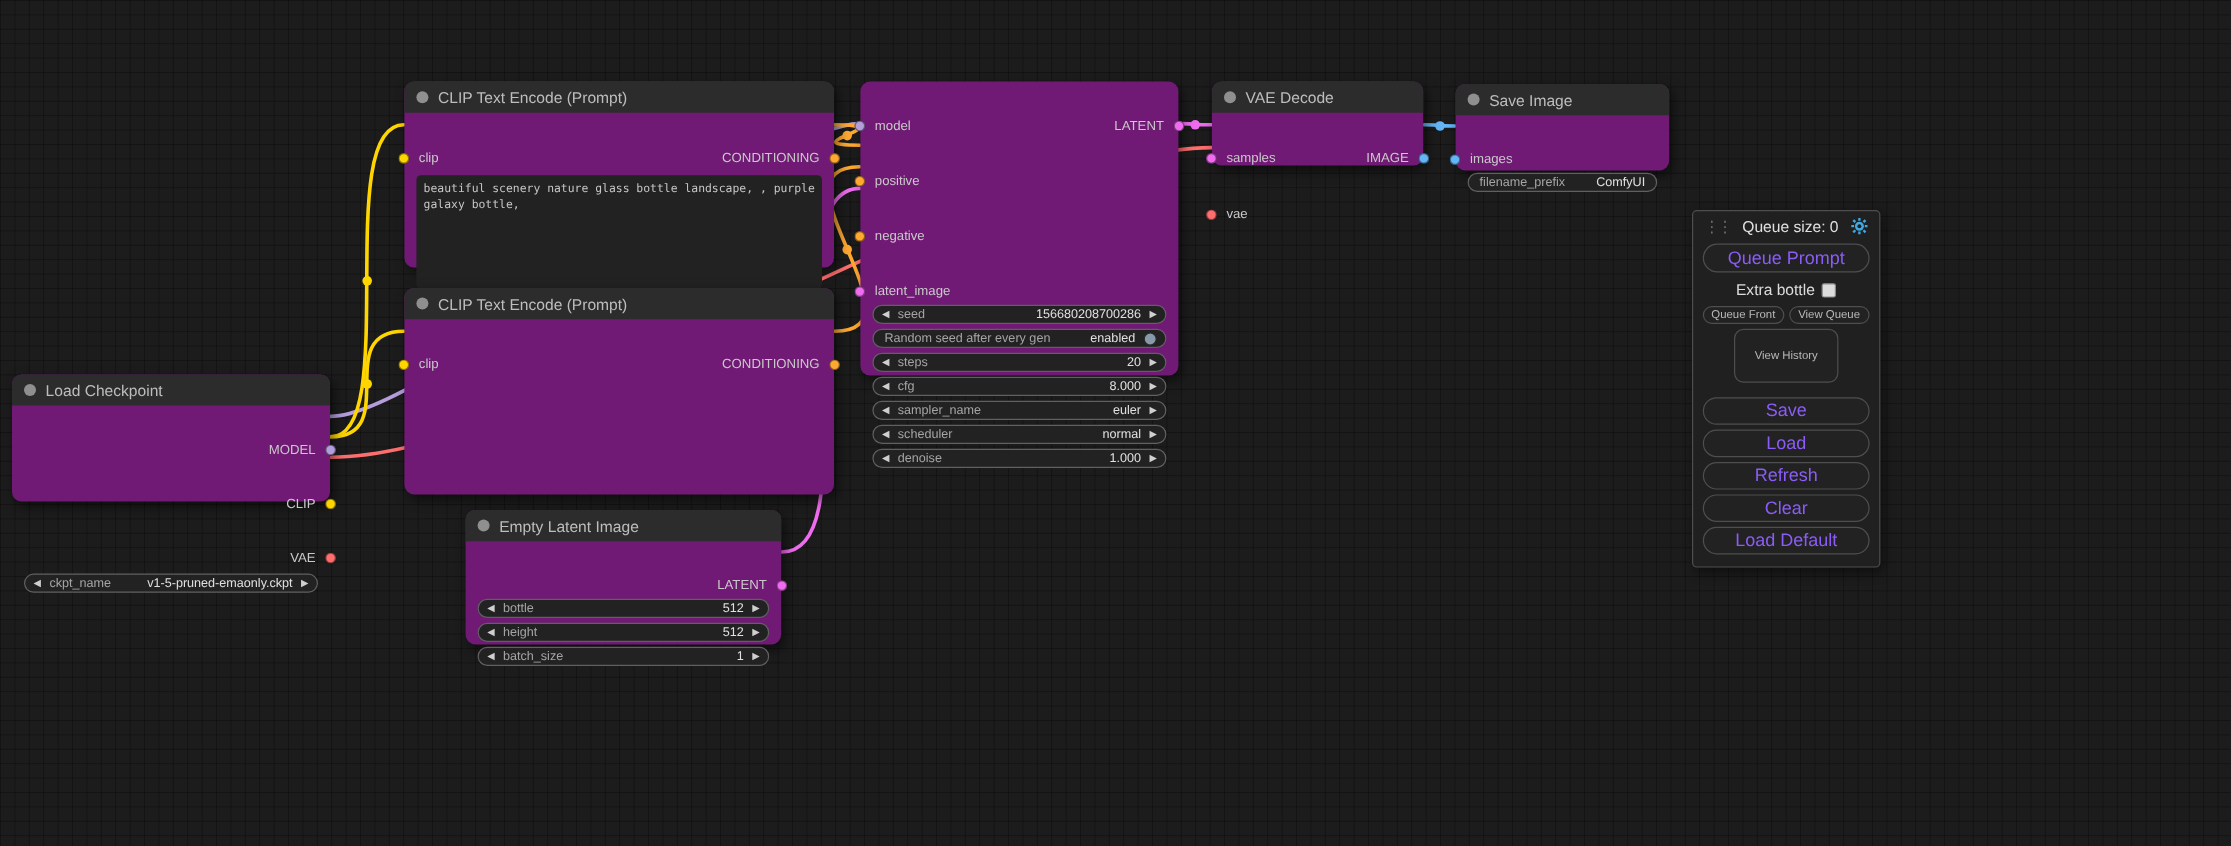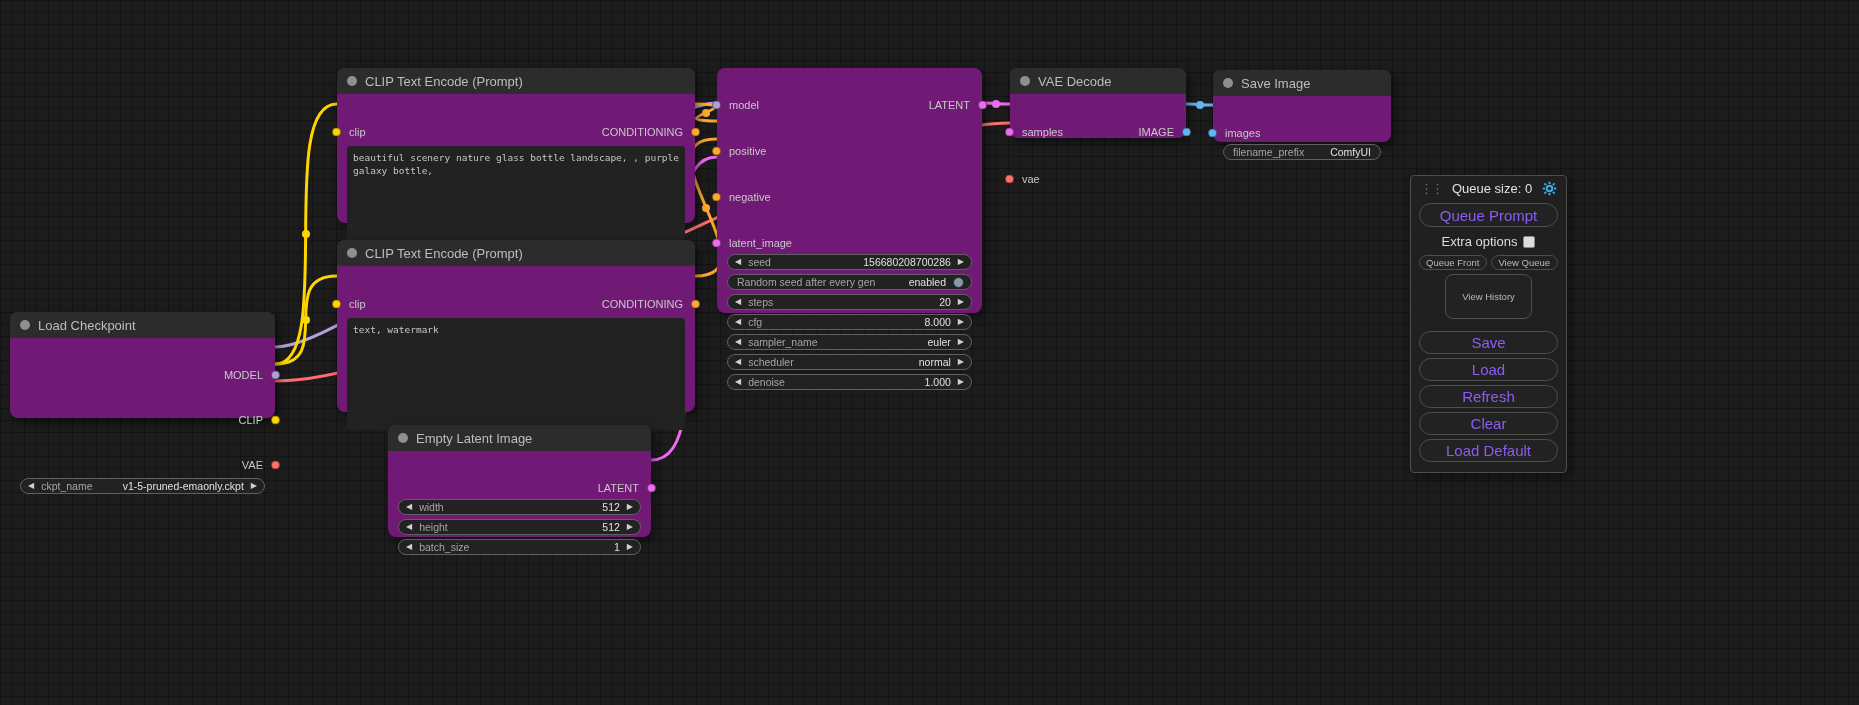--- a/index.html
+++ b/index.html
@@ -165,35 +165,34 @@
   <div class="node-title">
     <span class="title-dot"></span>
     <span>CLIP Text Encode (Prompt)</span>
   </div>
   <div class="slot-row row-both" style="height:20px;">
     <span>clip</span>
     <span>CONDITIONING</span>
     <span class="slot-dot in" style="background: rgb(255, 213, 0);"></span>
     <span class="slot-dot out" style="background: rgb(255, 169, 49);"></span>
   </div>
-  <div class="prompt-box" style="height:112px;">text, watermark</div>
 </div>
 
 <div class="node" style="left:388px; top:425px; width:263px; height:112px;">
   <div class="node-title">
     <span class="title-dot"></span>
     <span>Empty Latent Image</span>
   </div>
   <div class="slot-row row-out" style="height:18px;">
     <span>LATENT</span>
     <span class="slot-dot out" style="background: rgb(239, 107, 239);"></span>
   </div>
   <div class="widget" style="margin-top:2px;">
     <span class="warrow">◀</span>
-    <span class="wlabel">width</span>
+    <span class="wlabel">bottle</span>
     <span class="wvalue">512</span>
     <span class="warrow">▶</span>
   </div>
   <div class="widget">
     <span class="warrow">◀</span>
     <span class="wlabel">height</span>
     <span class="wvalue">512</span>
     <span class="warrow">▶</span>
   </div>
   <div class="widget">
@@ -312,21 +311,21 @@
         <line x1="3.2" y1="3.2" x2="5.5" y2="5.5"></line>
         <line x1="14.5" y1="14.5" x2="16.8" y2="16.8"></line>
         <line x1="3.2" y1="16.8" x2="5.5" y2="14.5"></line>
         <line x1="14.5" y1="5.5" x2="16.8" y2="3.2"></line>
       </g>
       <circle cx="10" cy="10" r="2.2" fill="#202020"></circle>
     </svg>
   </div>
   <button class="btn-big btn-queue">Queue Prompt</button>
   <div class="extra-row">
-    <span>Extra options</span>
+    <span>Extra bottle</span>
     <span class="checkbox"></span>
   </div>
   <div class="small-row">
     <button class="btn-small">Queue Front</button>
     <button class="btn-small">View Queue</button>
   </div>
   <div class="center-row">
     <button class="btn-small" style="padding:16px 16px;">View History</button>
   </div>
   <button class="btn-big">Save</button>

